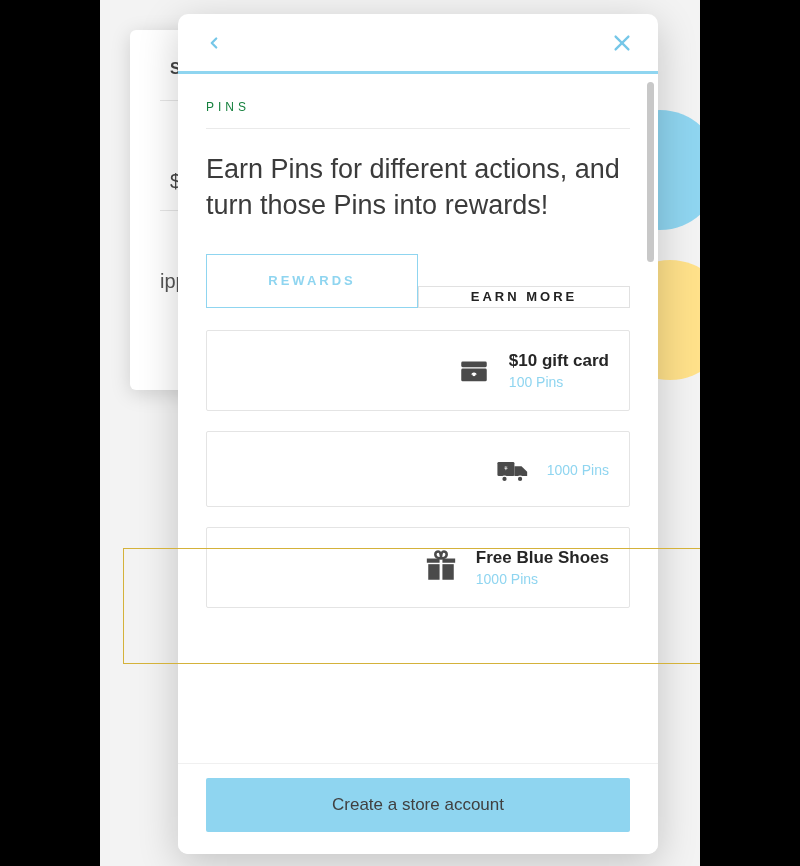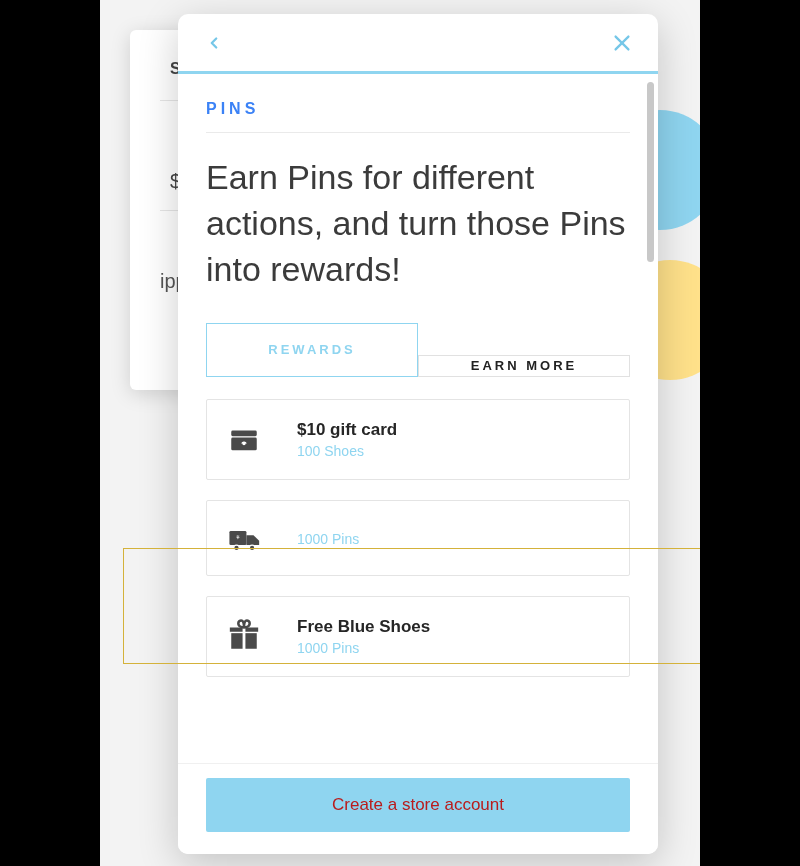--- a/index.html
+++ b/index.html
@@ -86,29 +86,29 @@
     padding: 0 28px;
   }
   .scroll-thumb {
     position: absolute; right: 4px; top: 8px;
     width: 7px; height: 180px;
     background: #c8c8c8;
     border-radius: 4px;
   }
   .section-label {
     margin: 26px 0 14px 0;
-    font-size: 16px; font-weight: 700;
-    letter-spacing: 4px; color: #3b82f6;
+    font-size: 12px; font-weight: 400;
+    letter-spacing: 4px; color: #15803d;
   }
   .divider {
     border: none; border-top: 1px solid #eaeaea;
     margin-bottom: 22px;
   }
   .headline {
-    font-size: 34px; line-height: 1.35;
+    font-size: 27px; line-height: 1.35;
     color: #3b3b3b; font-weight: 500;
     margin-bottom: 30px;
   }
   .tabs {
     display: flex; height: 54px; margin-bottom: 22px;
   }
   .tab {
     flex: 1;
     border: 1px solid #e1e1e1;
     display: flex; align-items: center; justify-content: center;
@@ -119,24 +119,25 @@
   .tab.active {
     border: 1.5px solid #8fd5f0;
     color: #8fd5f0;
   }
   .tab.inactive { color: #222; margin-top: 32px; }
   .reward-card {
     border: 1px solid #e4e4e4;
     border-radius: 2px;
     padding: 20px;
     display: flex; align-items: center;
-    gap: 36px;
+    gap: 18px;
     margin-bottom: 20px;
     cursor: pointer;
     background:#fff;
+    justify-content:flex-end;
   }
   .reward-icon {
     width: 34px; height: 34px;
     color: #4a4a4a;
     flex-shrink: 0;
   }
   .reward-text .title {
     font-size: 17px; font-weight: 700; color: #262626;
   }
   .reward-text .cost {
@@ -145,21 +146,21 @@
   .modal-footer {
     position: absolute; left:0; right:0; bottom:0;
     padding: 14px 28px 22px 28px;
     background: #fff;
     border-top: 1px solid #f0f0f0;
   }
   .cta {
     width: 100%; height: 54px;
     background: #8fd5f0;
     border: none;
-    color: #b91c1c;
+    color: #404040;
     font-size: 17px;
     border-radius: 2px;
     cursor: pointer;
   }
   .highlight-box {
     position: absolute;
     left: 23px; top: 548px;
     width: 589px; height: 116px;
     border: 1.5px solid #d4b23a;
     z-index: 50;
@@ -213,21 +214,21 @@
         <div class="reward-icon">
           <svg width="34" height="34" viewBox="0 0 24 24" fill="currentColor">
               <rect x="3" y="6" width="18" height="4" rx="1"></rect>
               <rect x="3" y="11" width="18" height="9" rx="1"></rect>
               <path d="M12 14.2a1.2 1.2 0 1 1 0 2.4 1.2 1.2 0 0 1 0-2.4z" fill="#fff" transform="translate(0 -0.2)"></path>
               <path d="M12 13.8c.9 0 1.7.6 2 1.4H10c.3-.8 1.1-1.4 2-1.4z" fill="#fff"></path>
             </svg>
         </div>
         <div class="reward-text">
           <div class="title">$10 gift card</div>
-          <div class="cost">100 Shoes</div>
+          <div class="cost">100 Pins</div>
         </div>
       </div>
 
       <div class="reward-card">
         <div class="reward-icon">
           <svg width="36" height="34" viewBox="0 0 24 24" fill="currentColor">
               <rect x="1" y="7" width="12" height="10" rx="1"></rect>
               <path d="M13 10h5l4 4v3h-9z"></path>
               <circle cx="6" cy="19" r="2" fill="#4a4a4a" stroke="#fff" stroke-width="1"></circle>
               <circle cx="17" cy="19" r="2" fill="#4a4a4a" stroke="#fff" stroke-width="1"></circle>

